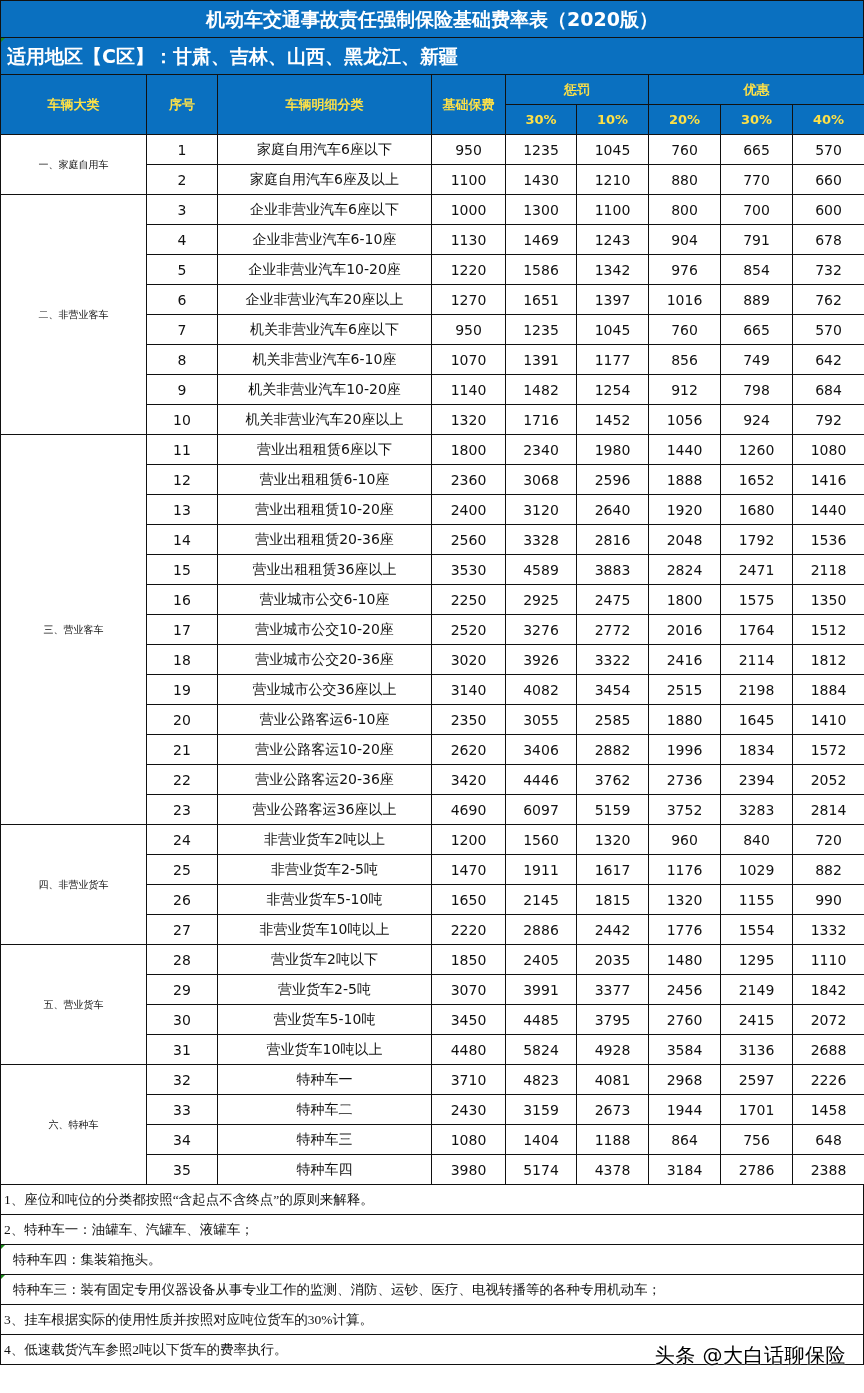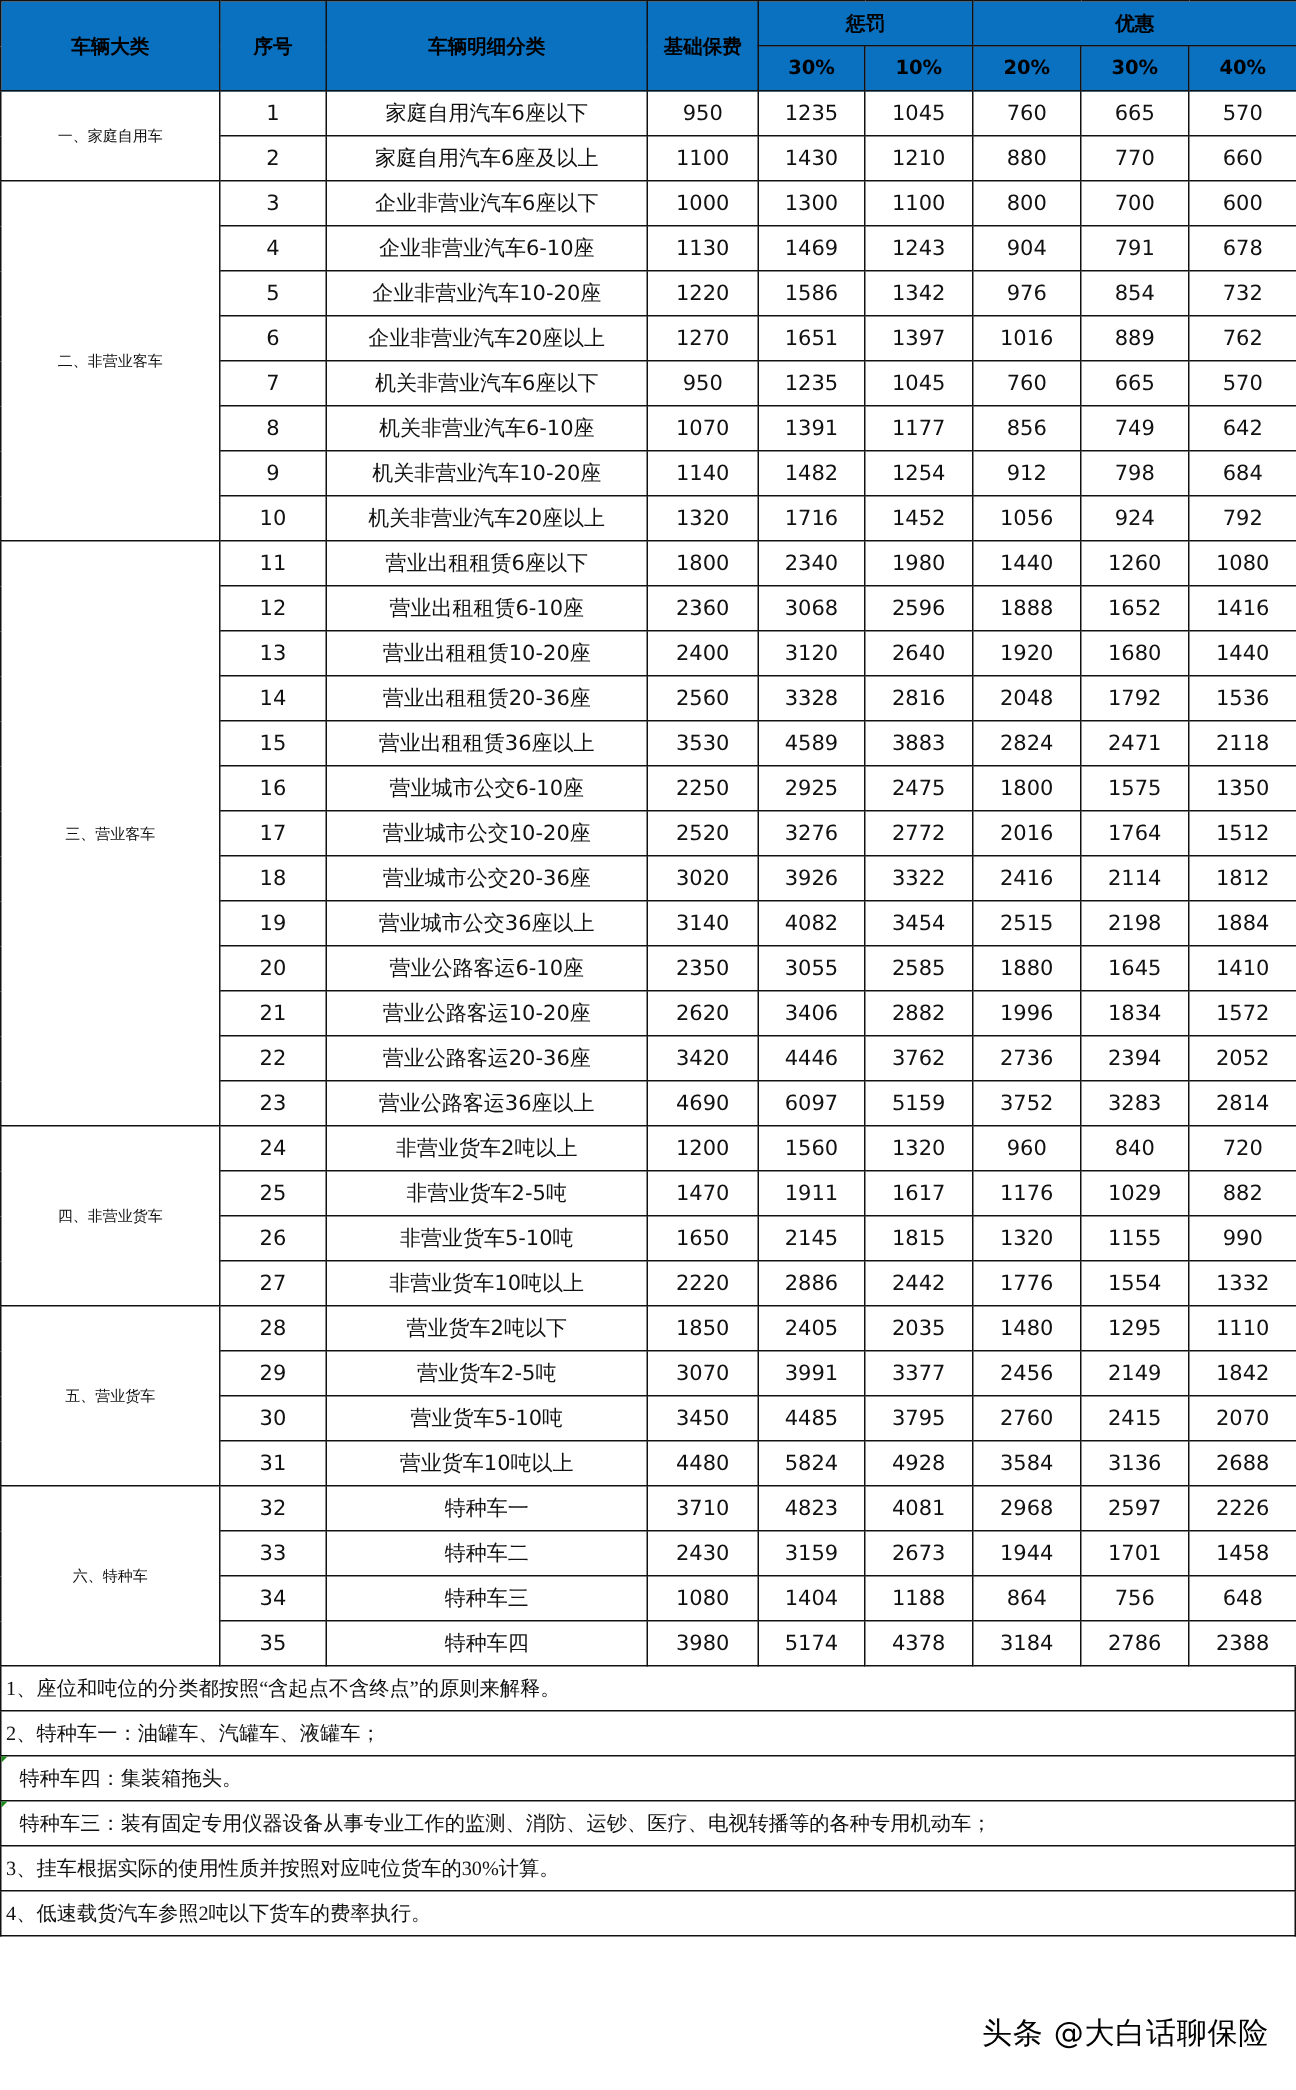--- a/index.html
+++ b/index.html
@@ -8,38 +8,45 @@
   .sheet { position: absolute; left: 0; top: 0; width: 864px; }
   .banner { background: #0a70c0; color: #fff; box-sizing: border-box;
             border: 1px solid #111; border-bottom: none; }
   .title { height: 36px; line-height: 36px; text-align: center; font-size: 19px; font-weight: bold; }
   .region { height: 36px; line-height: 36px; padding-left: 6px; font-size: 19px; font-weight: bold;
             border-top: 1px solid #111; position: relative; }
   .region .tick { position: absolute; left: 0; top: 0; width: 0; height: 0;
                   border-top: 4px solid #1a8a1a; border-right: 4px solid transparent; }
   table.rates { border-collapse: collapse; table-layout: fixed; width: 864px; }
   table.rates th, table.rates td { border: 1px solid #111; text-align: center; padding: 0; }
-  table.rates thead th { background: #0a70c0; color: #000000; font-size: 13px; font-weight: bold; }
+  table.rates thead th { background: #0a70c0; color: #fde047; font-size: 13px; font-weight: bold; }
   table.rates thead tr.h1 th { height: 29px; }
   table.rates thead tr.h2 th { height: 29px; }
   table.rates tbody td { height: 29px; font-size: 14px; }
   table.rates tbody td.cat { font-size: 10px; text-align: center; }
   .notes { width: 864px; box-sizing: border-box; }
   .note { height: 29px; line-height: 29px; border: 1px solid #111; border-top: none;
           font-size: 13.5px; padding-left: 3px; position: relative; box-sizing: content-box; font-family: Liberation Serif, serif; }
   .note.indent { padding-left: 12px; }
   .note .tick { position: absolute; left: 0; top: 0; width: 0; height: 0;
                 border-top: 4px solid #1a8a1a; border-right: 4px solid transparent; }
   .watermark { position: absolute; right: 18px; bottom: 24px; font-size: 20px; color: #000000;
                text-shadow: 0 0 2px #fff, 0 0 2px #fff; letter-spacing: 0.5px; }
 </style>
 </head>
 <body>
 
 <div class="sheet">
+  <div class="banner">
+    <div class="title">机动车交通事故责任强制保险基础费率表（2020版）</div>
+    <div class="region">
+      <span class="tick"></span>
+      <span>适用地区【C区】：甘肃、吉林、山西、黑龙江、新疆</span>
+    </div>
+  </div>
 
   <table class="rates">
     <colgroup>
       <col style="width:146px">
         <col style="width:71px">
         <col style="width:214px">
         <col style="width:74px">
       <col style="width:71px">
         <col style="width:72px">
         <col style="width:72px">
@@ -360,21 +367,21 @@
           <td>1842</td>
         </tr>
         <tr>
           <td>30</td>
           <td>营业货车5-10吨</td>
           <td>3450</td>
           <td>4485</td>
           <td>3795</td>
           <td>2760</td>
           <td>2415</td>
-          <td>2070</td>
+          <td>2072</td>
         </tr>
         <tr>
           <td>31</td>
           <td>营业货车10吨以上</td>
           <td>4480</td>
           <td>5824</td>
           <td>4928</td>
           <td>3584</td>
           <td>3136</td>
           <td>2688</td>

